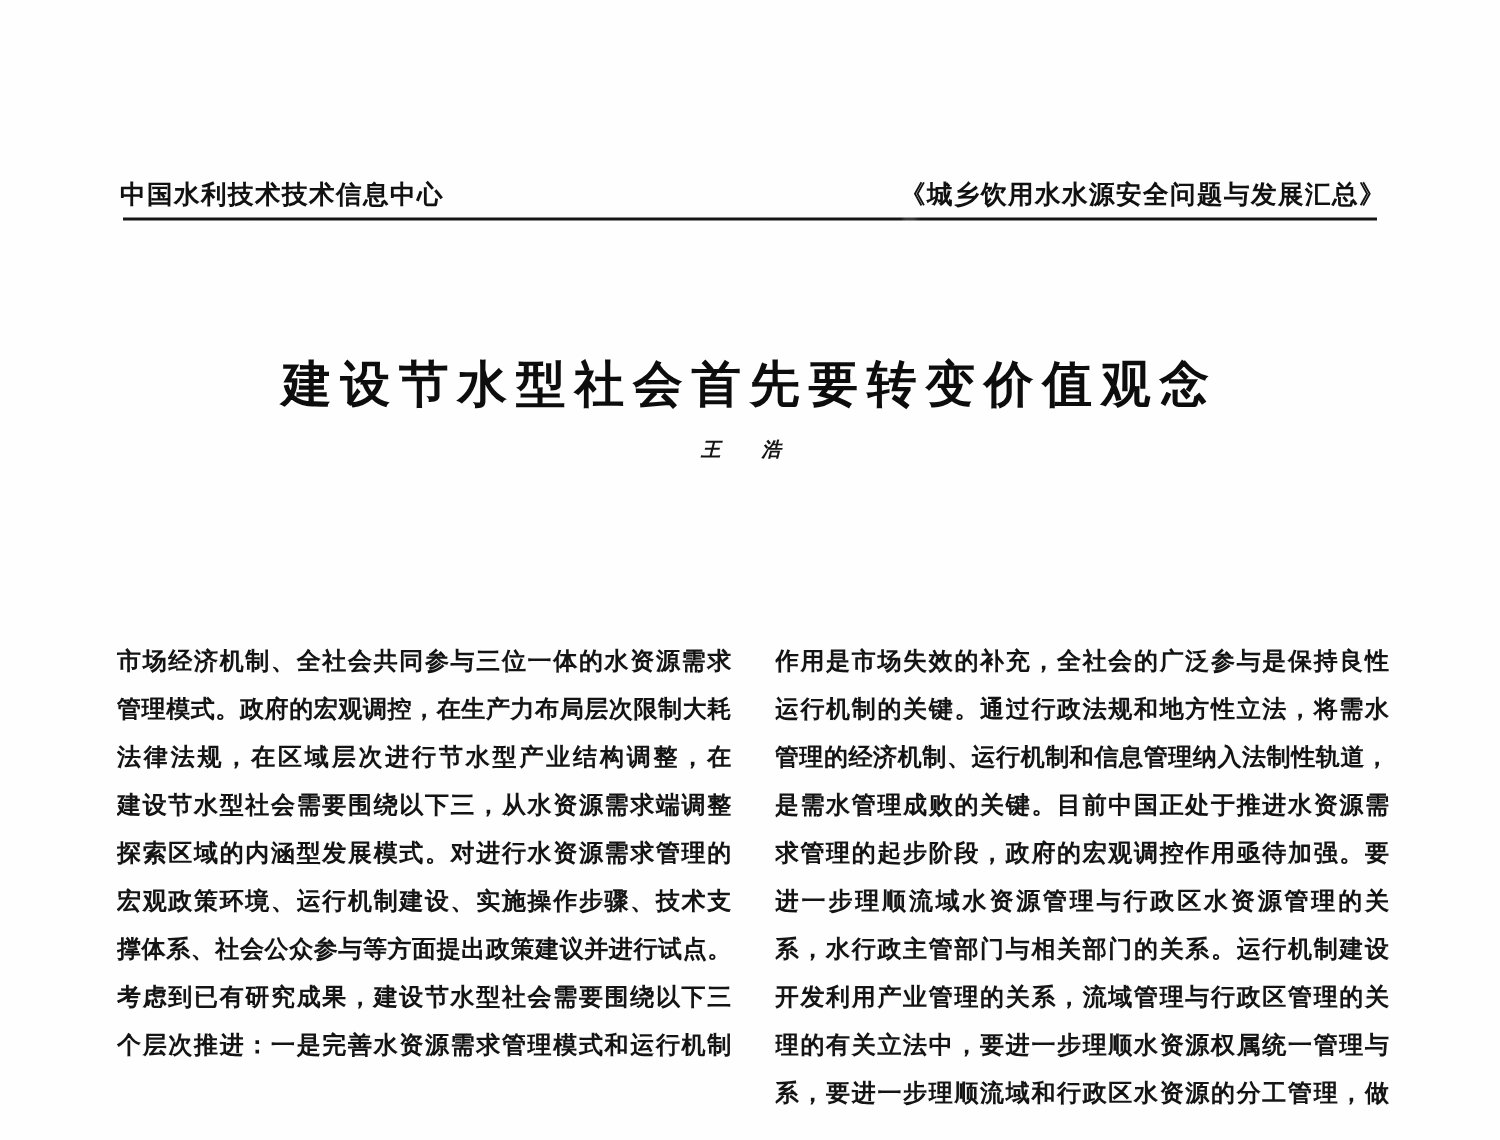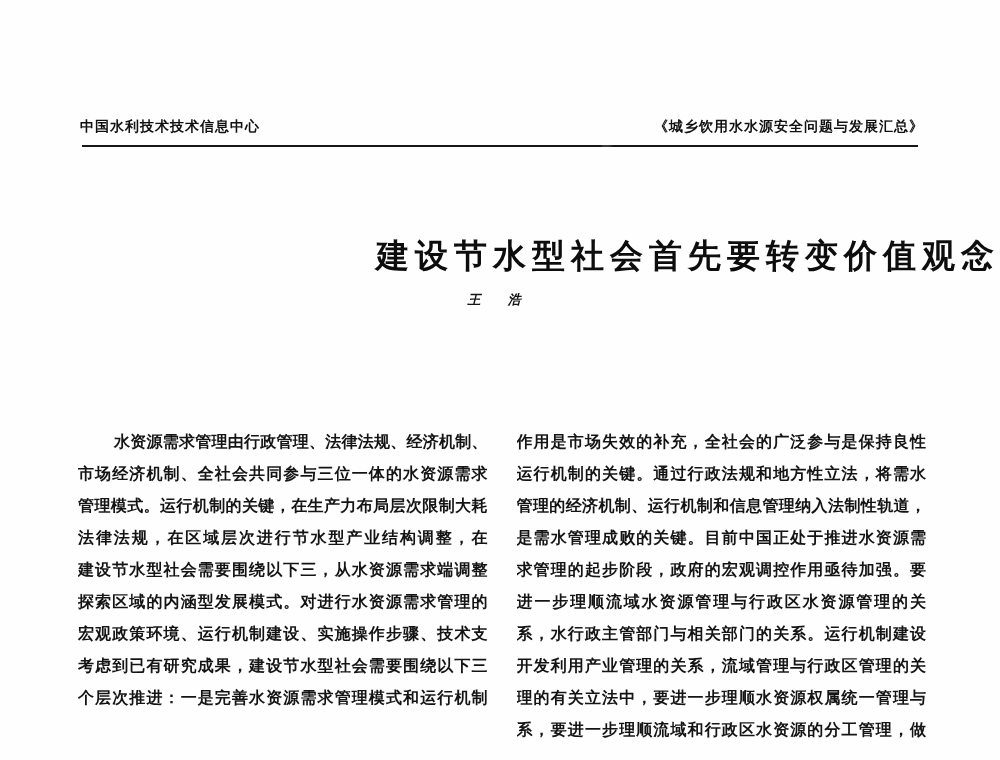--- a/index.html
+++ b/index.html
@@ -12,36 +12,36 @@
     color: #111111;
   }
   .page { position: absolute; inset: 0; background: #fefefe; }
 
   .header {
     position: absolute;
     top: 118px; left: 80px; right: 76px;
     display: flex;
     justify-content: space-between;
     align-items: flex-start;
-    font-size: 14px;
+    font-size: 17px;
     font-weight: 600;
     letter-spacing: 1px;
     white-space: nowrap;
   }
   .header-rule {
     position: absolute;
     top: 145px; left: 82px; right: 82px;
     height: 2px;
     background: linear-gradient(90deg, #161616 0 62%, #3a3a3a 62.4% 63%, #161616 63.6% 100%);
   }
 
   .article-title {
     position: absolute;
     top: 234px; left: 0; right: 0;
-    text-align: right;
+    text-align: center;
     font-family: "Liberation Sans", sans-serif;
     font-size: 33px;
     font-weight: bold;
     letter-spacing: 6px;
     color: #0d0d0d;
     white-space: nowrap;
   }
   .author {
     position: absolute;
     top: 291px; left: 0; right: 0;
@@ -85,27 +85,27 @@
     <span>中国水利技术技术信息中心</span>
     <span>《城乡饮用水水源安全问题与发展汇总》</span>
   </div>
   <div class="header-rule"></div>
 
   <div class="article-title">建设节水型社会首先要转变价值观念</div>
   <div class="author">王 浩</div>
 
   <div class="columns">
     <div class="column">
-      <div class="text-line indent">水资源需求管理由行政管理、法律法规、经济机制、</div>
       <div class="text-line">市场经济机制、全社会共同参与三位一体的水资源需求</div>
-      <div class="text-line">管理模式。运行机制的关键，在生产力布局层次限制大耗</div>
+      <div class="text-line">管理模式。政府的宏观调控，在生产力布局层次限制大耗</div>
       <div class="text-line">法律法规，在区域层次进行节水型产业结构调整，在</div>
       <div class="text-line">建设节水型社会需要围绕以下三，从水资源需求端调整</div>
       <div class="text-line">探索区域的内涵型发展模式。对进行水资源需求管理的</div>
       <div class="text-line">宏观政策环境、运行机制建设、实施操作步骤、技术支</div>
+      <div class="text-line">撑体系、社会公众参与等方面提出政策建议并进行试点。</div>
       <div class="text-line">考虑到已有研究成果，建设节水型社会需要围绕以下三</div>
       <div class="text-line">个层次推进：一是完善水资源需求管理模式和运行机制</div>
     </div>
     <div class="column">
       <div class="text-line">作用是市场失效的补充，全社会的广泛参与是保持良性</div>
       <div class="text-line">运行机制的关键。通过行政法规和地方性立法，将需水</div>
       <div class="text-line">管理的经济机制、运行机制和信息管理纳入法制性轨道，</div>
       <div class="text-line">是需水管理成败的关键。目前中国正处于推进水资源需</div>
       <div class="text-line">求管理的起步阶段，政府的宏观调控作用亟待加强。要</div>
       <div class="text-line">进一步理顺流域水资源管理与行政区水资源管理的关</div>

